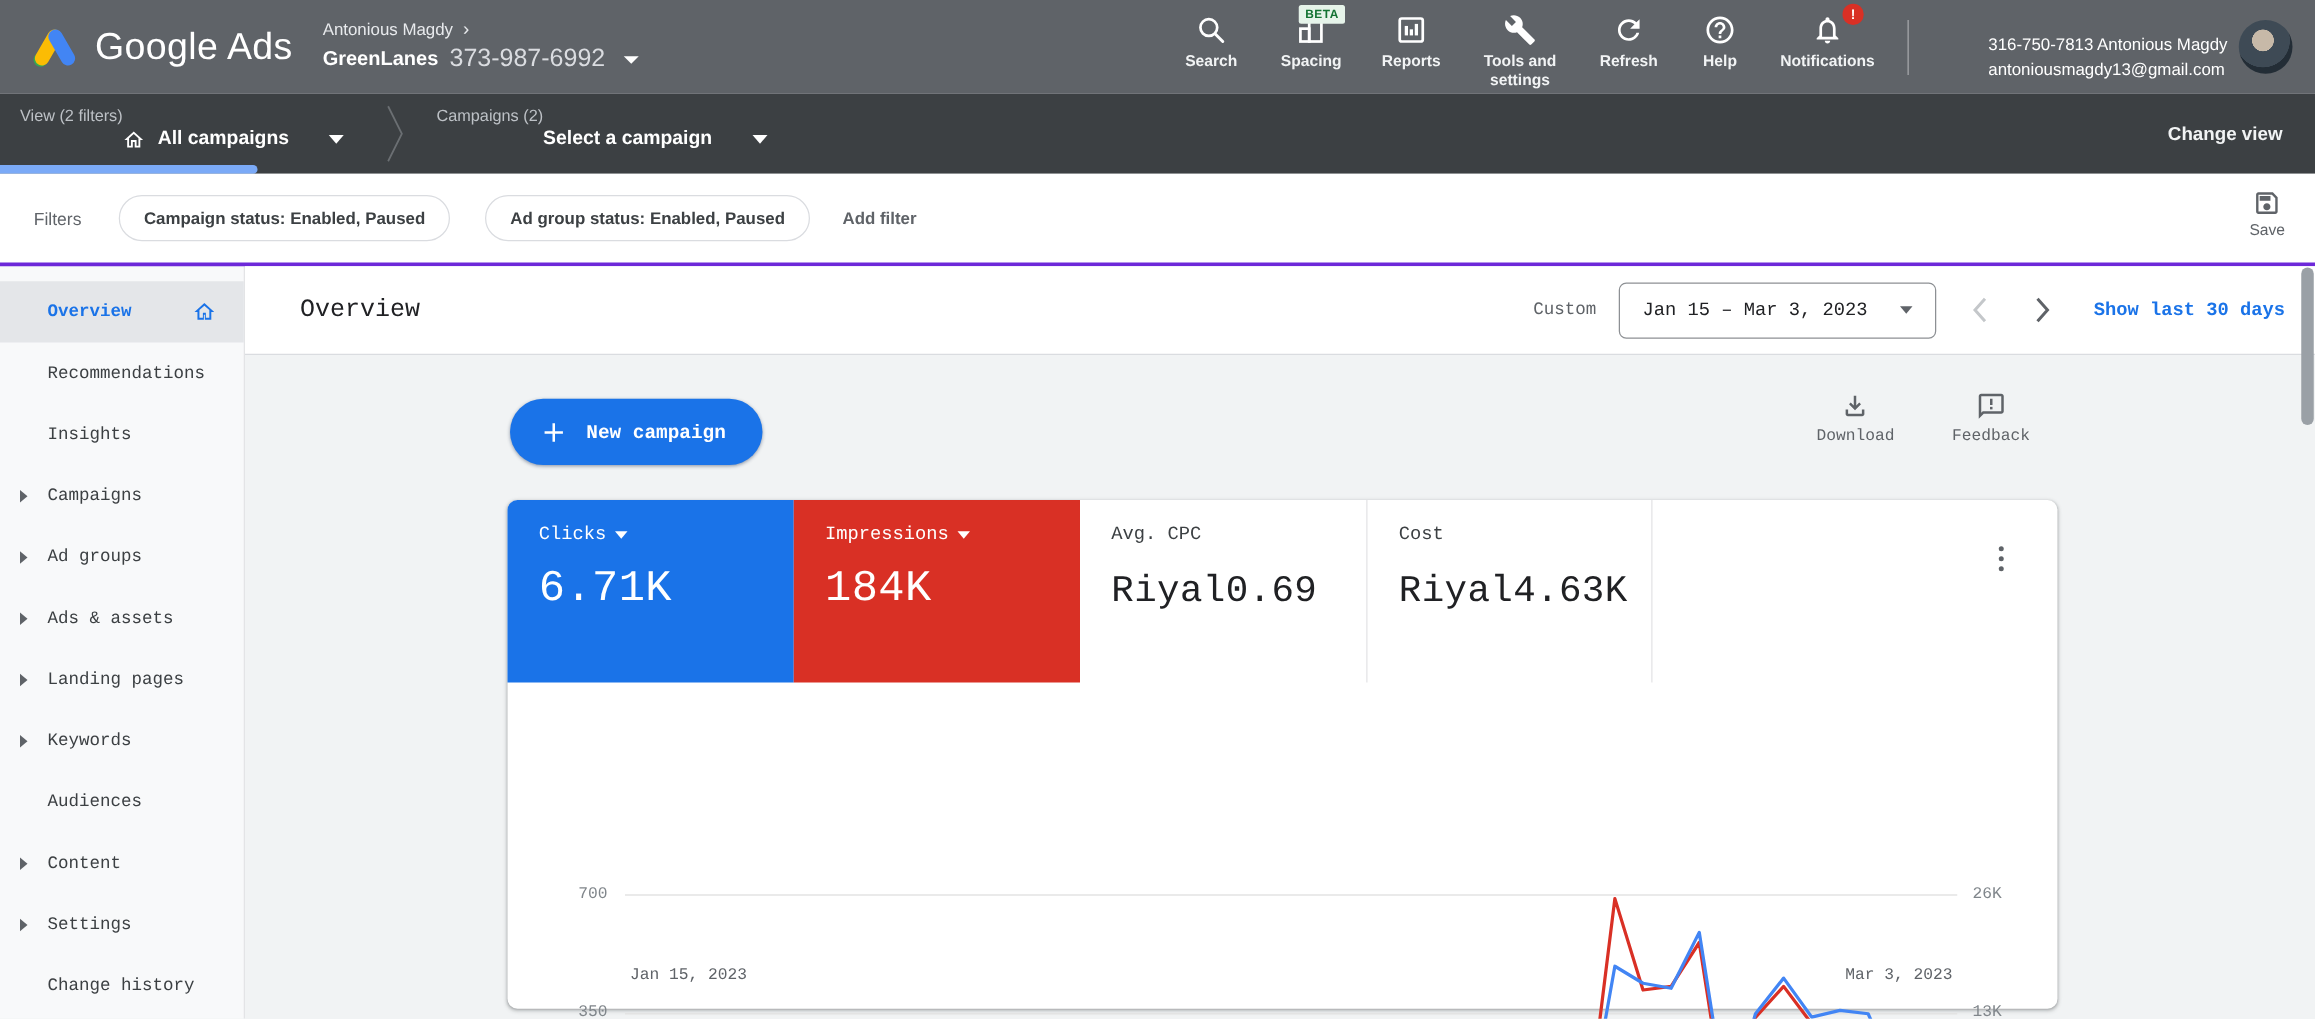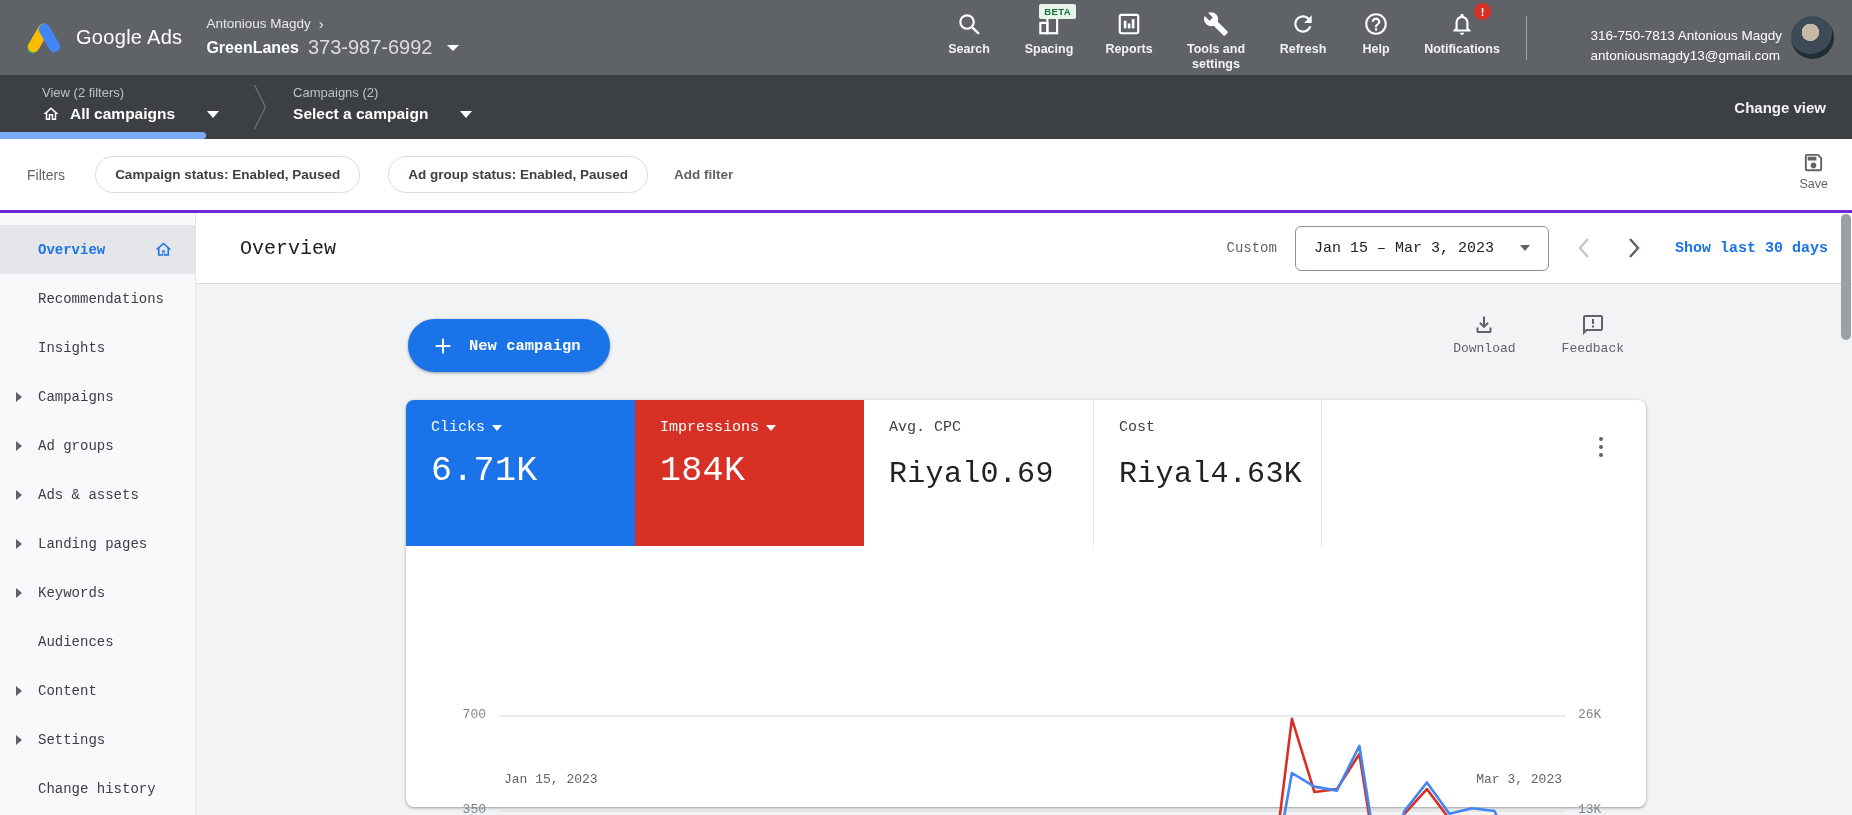--- a/index.html
+++ b/index.html
@@ -2,21 +2,21 @@
 <html><head>
 <meta charset="utf-8">
 <style>
   * { margin:0; padding:0; box-sizing:border-box; }
   html,body { width:1852px; height:815px; overflow:hidden; background:#f1f3f4;
     font-family:"Liberation Sans", sans-serif; }
 
   
   .topbar { height:75px; background:#5f6368; display:flex; align-items:stretch; color:#fff; position:relative; }
   .logo-wrap { display:flex; align-items:center; gap:14px; padding-left:26px; cursor:pointer; }
-  .logo-text { font-size:20px; color:#fff; letter-spacing:.3px; }
+  .logo-text { font-size:30px; color:#fff; letter-spacing:.3px; }
   .crumb { margin-left:24px; display:flex; flex-direction:column; justify-content:center; line-height:1.35; cursor:pointer; }
   .crumb-top { font-size:13.5px; color:#e8eaed; display:flex; align-items:center; gap:8px; }
   .crumb-bottom { font-size:16px; display:flex; align-items:center; gap:9px; }
   .crumb-bottom .acct-name { font-weight:bold; color:#fff; }
   .crumb-bottom .acct-id { font-size:20px; color:#dadce0; }
   .chev-sep { color:#e8eaed; font-size:15px; }
 
   .top-actions { position:absolute; right:342px; top:0; height:75px; display:flex; align-items:flex-start; gap:10px; padding-top:11px; }
   .top-item { display:flex; flex-direction:column; align-items:center; width:84px; position:relative; cursor:pointer; }
   .top-item.narrow { width:70px; }
@@ -24,21 +24,21 @@
   .top-item .tlabel { margin-top:5px; font-size:12.5px; font-weight:bold; color:#f1f3f4; text-align:center; line-height:1.2; }
   .beta-badge { position:absolute; top:-7px; right:8px; background:#e6f4ea; color:#137333; font-size:9.5px; font-weight:bold; padding:2px 5px; border-radius:2px; letter-spacing:.4px; }
   .notif-badge { position:absolute; top:-8px; right:19px; width:17px; height:17px; background:#d93025; border-radius:50%; color:#fff; font-size:11px; font-weight:bold; display:flex; align-items:center; justify-content:center; }
   .top-divider { position:absolute; right:325px; top:16px; height:44px; width:1px; background:rgba(255,255,255,.45); }
   .account-block { position:absolute; right:70px; top:0; height:92px; display:flex; flex-direction:column; justify-content:center; font-size:13.5px; line-height:1.5; color:#fff; text-align:left; cursor:pointer; }
   .avatar { position:absolute; right:18px; top:16px; width:43px; height:43px; border-radius:50%;
     background:radial-gradient(circle at 45% 38%, #c7b9a8 0 24%, #3e4a55 25% 60%, #232d36 61%); cursor:pointer; }
 
   
   .subnav { height:64px; background:#3c4043; position:relative; display:flex; align-items:stretch; color:#fff; }
-  .subnav-block { padding:9px 0 0 42px; display:flex; flex-direction:column; line-height:1.45; cursor:pointer; }
+  .subnav-block { padding:9px 0 0 16px; display:flex; flex-direction:row; line-height:1.45; cursor:pointer; }
   .subnav-label { font-size:13px; color:#bdc1c6; }
   .subnav-value { font-size:15.5px; font-weight:bold; color:#fff; display:flex; align-items:center; gap:10px; }
   .subnav-sep { align-self:center; margin:0 26px 0 34px; }
   .caret-down { width:0; height:0; border-left:6px solid transparent; border-right:6px solid transparent; border-top:7px solid #fff; display:inline-block; margin-left:22px; }
   .change-view { position:absolute; right:26px; top:0; height:64px; display:flex; align-items:center; font-size:15px; font-weight:bold; color:#f1f3f4; cursor:pointer; }
   .view-indicator { position:absolute; left:0; bottom:0; width:206px; height:7px; background:#7baaf7; border-radius:0 4px 4px 0; }
 
   
   .filterbar { height:74px; background:#fff; border-bottom:3px solid #6d28d9; display:flex; align-items:center; position:relative; }
   .filters-label { margin-left:27px; font-size:14px; color:#5f6368; }

